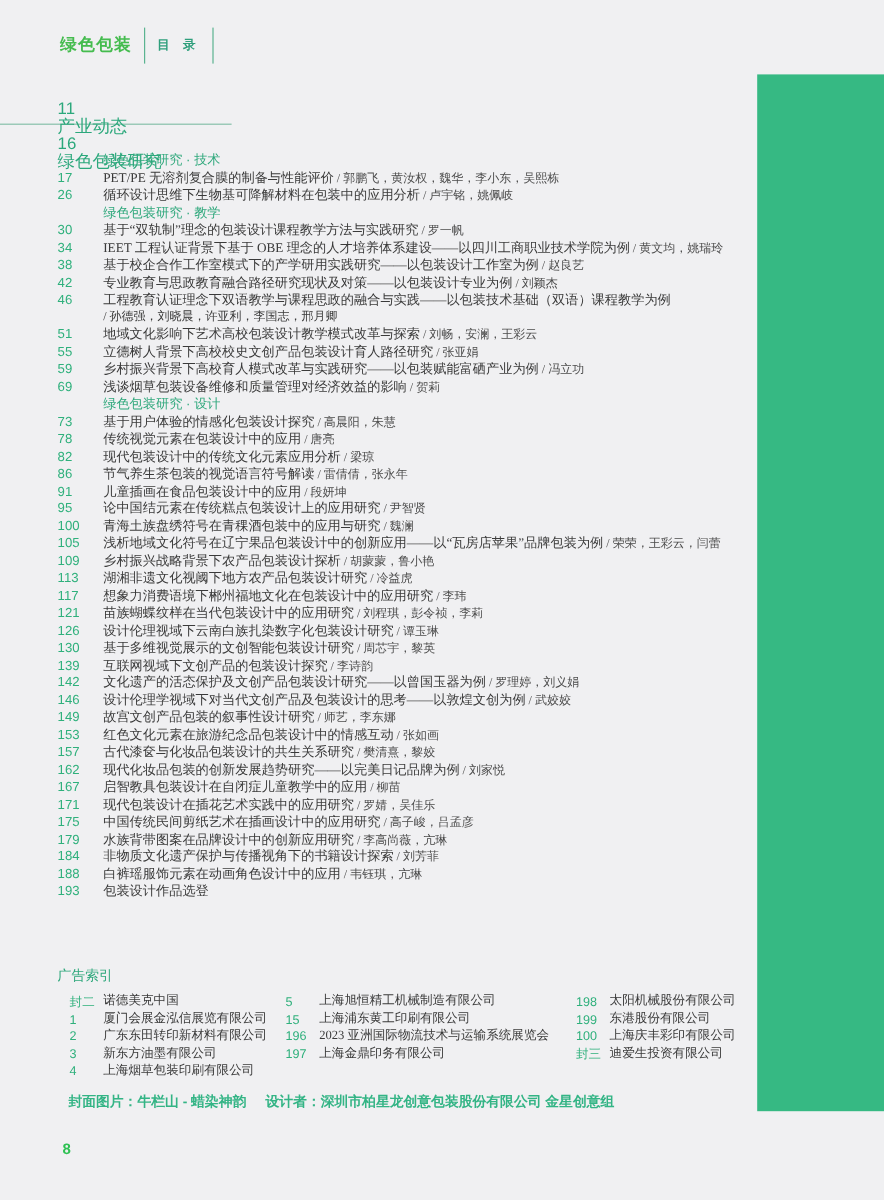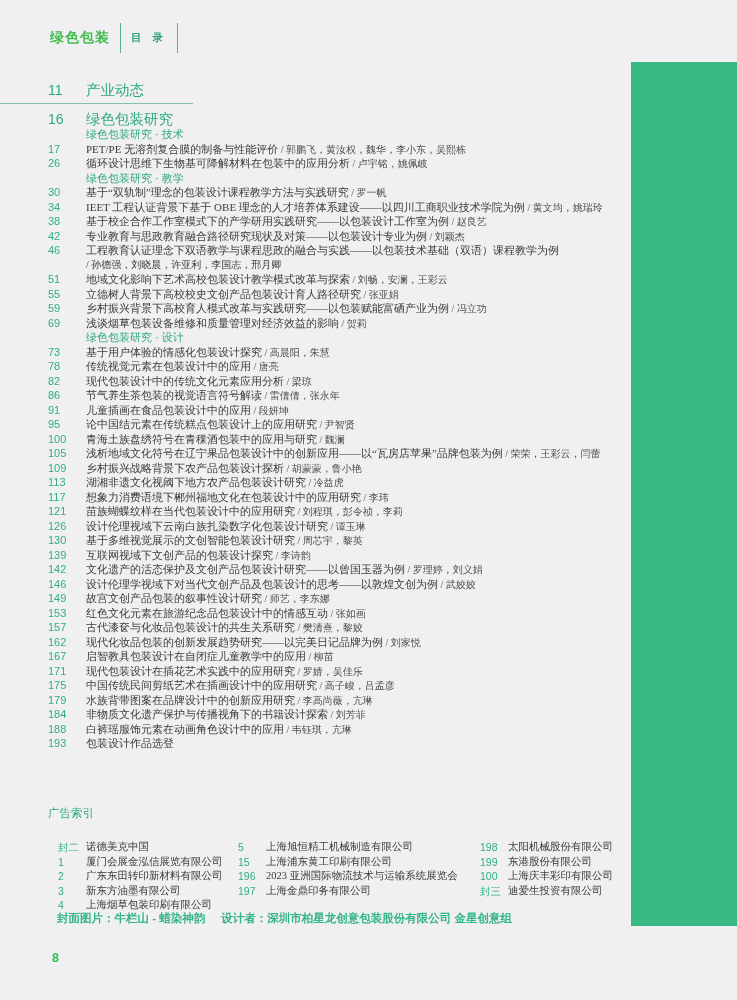--- a/index.html
+++ b/index.html
@@ -18,33 +18,33 @@
     position:absolute; left:50px; top:22px; height:32px;
     display:flex; align-items:center;
   }
   .logo { color:#45bc4f; font-weight:bold; font-size:14px; letter-spacing:1px; }
   .vline { width:1px; height:30px; background:#5bb491; margin:0 10px; }
   .toc-label { color:#2f9f7c; font-size:10.5px; font-weight:bold; letter-spacing:4px; }
   
   #toc-list { position:absolute; left:48px; top:82px; width:578px; }
   .row { display:flex; align-items:baseline; }
   .row .num { width:38px; flex:none; color:#2fb07c; }
-  .row.section { color:#2ca87c; font-size:14.5px; line-height:16px; height:16px; font-weight:normal; }
+  .row.section { color:#2ca87c; font-size:14.5px; line-height:16px; height:16px; font-weight:normal;flex-direction:column; }
   .row.section .num { color:#2ca87c; font-size:14px; }
   .divider { height:1px; background:#87c0aa; margin:5px 0 7px -48px; width:193px; }
   .row.sub { color:#2fa87c; font-size:11px; line-height:14.5px; height:14.5px; }
   .row.entry { font-size:11px; line-height:14.5px; height:14.5px; }
   .row.entry .txt {
     font-family:"Liberation Serif", serif; color:#3a3a3a; white-space:nowrap;
   }
   .authors { font-size:10px; color:#4c4c4c; }
   
   #ad-index { position:absolute; left:48px; top:806px; width:578px; }
   .ad-title { color:#2fa87c; font-size:11.5px; height:14px; }
-  .ad-cols { position:relative; margin-top:20px; height:80px; }
+  .ad-cols { position:relative; margin-top:8px; height:80px; }
   .ad-col { position:absolute; top:0; }
   .ad-col.c0 { left:10px; }
   .ad-col.c1 { left:190px; }
   .ad-col.c2 { left:432px; }
   .ad-row { display:flex; font-size:10.5px; line-height:14.6px; height:14.6px; }
   .ad-row .num { width:28px; flex:none; color:#2fb07c; }
   .ad-row .nm { font-family:"Liberation Serif", serif; color:#3a3a3a; white-space:nowrap; }
   
   .credits {
     position:absolute; left:57px; top:911px; display:flex; gap:16px;

